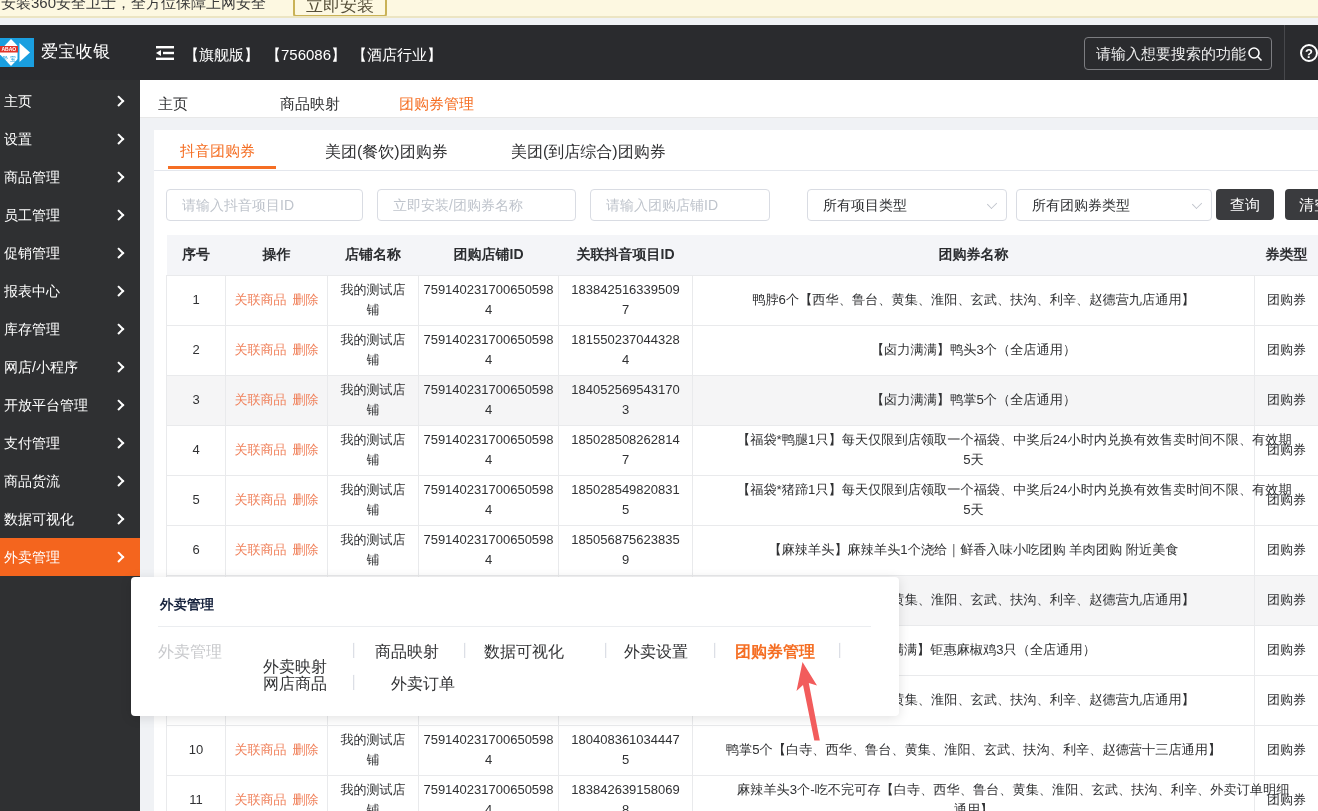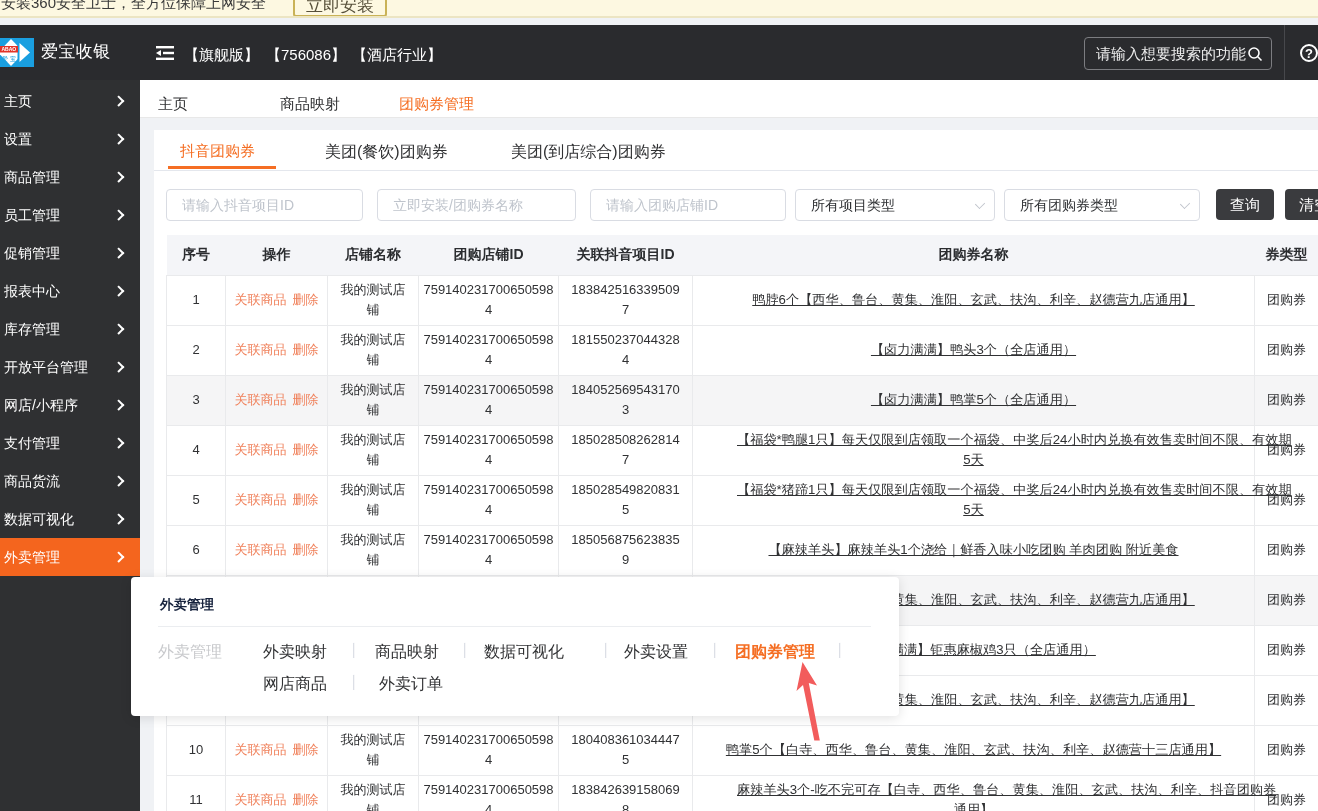--- a/index.html
+++ b/index.html
@@ -31,32 +31,32 @@
 #pagetabs span { position:absolute; top:15px; font-size:15px; color:#303133; }
 
 
 #card { left:154px; top:130px; width:1178px; height:700px; background:#fff; }
 #subtabs { left:0; top:0; width:1178px; height:41px; border-bottom:1px solid #e4e7ed; }
 #subtabs span { position:absolute; top:12px; font-size:16px; color:#303133; white-space:nowrap; }
 #subtabs .on { color:#f56e23; font-size:15px; }
 #underline { left:14px; top:36px; width:108px; height:3px; background:#f56e23; }
 
 .inp { top:59px; height:32px; border:1px solid #d9dce3; border-radius:4px; font-size:14px; color:#bfc4cc; line-height:30px; padding-left:15px; background:#fff; white-space:nowrap; }
-.sel { top:59px; height:32px; border:1px solid #d9dce3; border-radius:4px; font-size:14px; color:#2e3033; line-height:30px; padding-left:15px; background:#fff; white-space:nowrap; }
+.sel { top:59px; height:32px; border:1px solid #d9dce3; border-radius:4px; font-size:14px; color:#2e3033; line-height:30px; padding-left:15px; background:#fff; white-space:nowrap;margin-left:12px; }
 .sel .caret { position:absolute; right:10px; top:10px; width:8px; height:8px; border-left:1.5px solid #c0c4cc; border-bottom:1.5px solid #c0c4cc; transform:rotate(-45deg) scale(1,0.8); }
 .dbtn { top:59px; height:31px; background:#3a3b3e; border-radius:4px; color:#fff; font-size:15px; text-align:center; line-height:31px; }
 
 
 #tbl { left:12px; top:105px; border-collapse:collapse; table-layout:fixed; width:1152px; }
 #tbl th { height:40px; background:#f4f5f8; font-size:14px; color:#2b2d30; font-weight:bold; text-align:center; border-bottom:1px solid #e9eaec; padding:0; }
 #tbl td { height:50px; border-right:1px solid #e9eaec; border-bottom:1px solid #e9eaec; font-size:13px; color:#303133; text-align:center; vertical-align:middle; line-height:20px; padding:0 4px; }
 #tbl td:first-child { border-left:1px solid #e9eaec; }
 #tbl tr.g td { background:#f5f5f6; }
 #tbl .op { color:#f0805a; white-space:nowrap; }
-#tbl td.name { font-size:13.2px;text-decoration:underline; }
+#tbl td.name { font-size:13.2px; }
 #tbl .nw { white-space:nowrap; margin-left:-8px;padding-left:48px; }
 
 
 #popup { left:131px; top:577px; width:768px; height:139px; background:#fff; border-radius:4px; box-shadow:0 2px 12px rgba(0,0,0,0.12); }
 #popup .title { left:29px; top:18.5px; font-size:13.5px; font-weight:bold; color:#17233d; }
 #popup .sep { left:27px; top:49px; width:713px; height:1px; background:#ebedf0; }
 #popup span { position:absolute; font-size:16px; color:#303133; white-space:nowrap; }
 #popup .dim { color:#c8c9cc; }
 #popup .bar { color:#dcdfe6; }
 #popup .on { color:#f56e23; font-weight:bold; }
@@ -100,22 +100,22 @@
 </div>
 
 <div id="sidebar" class="abs">
   <div class="sitem">主页<i class="chev"></i></div>
   <div class="sitem">设置<i class="chev"></i></div>
   <div class="sitem">商品管理<i class="chev"></i></div>
   <div class="sitem">员工管理<i class="chev"></i></div>
   <div class="sitem">促销管理<i class="chev"></i></div>
   <div class="sitem">报表中心<i class="chev"></i></div>
   <div class="sitem">库存管理<i class="chev"></i></div>
+  <div class="sitem">网店/小程序<i class="chev"></i></div>
   <div class="sitem">开放平台管理<i class="chev"></i></div>
-  <div class="sitem">网店/小程序<i class="chev"></i></div>
   <div class="sitem">支付管理<i class="chev"></i></div>
   <div class="sitem">商品货流<i class="chev"></i></div>
   <div class="sitem">数据可视化<i class="chev"></i></div>
   <div class="sitem active">外卖管理<i class="chev"></i></div>
 </div>
 
 <div id="pagetabs" class="abs">
   <span style="left:18px">主页</span>
   <span style="left:140px">商品映射</span>
   <span style="left:259px;color:#f56e23">团购券管理</span>
@@ -123,21 +123,21 @@
 
 <div id="card" class="abs">
   <div id="subtabs" class="abs">
     <span class="on" style="left:26px">抖音团购券</span>
     <span style="left:171px">美团(餐饮)团购券</span>
     <span style="left:357px">美团(到店综合)团购券</span>
   </div>
   <div id="underline" class="abs"></div>
   <div class="inp abs" style="left:12px;width:197px">请输入抖音项目ID</div>
   <div class="inp abs" style="left:223px;width:199px">立即安装/团购券名称</div>
-  <div class="inp abs" style="left:436px;width:196px">请输入团购店铺ID</div>
+  <div class="inp abs" style="left:436px;width:180px">请输入团购店铺ID</div>
   <div class="sel abs" style="left:641px;width:200px">所有项目类型<i class="caret"></i></div>
   <div class="sel abs" style="left:850px;width:196px">所有团购券类型<i class="caret"></i></div>
   <div class="dbtn abs" style="left:1062px;width:58px">查询</div>
   <div class="dbtn abs" style="left:1131px;width:58px">清空</div>
 
   <table id="tbl" class="abs">
     <colgroup>
         <col style="width:59px">
         <col style="width:102px">
         <col style="width:91px">
@@ -245,41 +245,41 @@
           <td>180408361034447<br>5</td>
           <td class="name">鸭掌5个【白寺、西华、鲁台、黄集、淮阳、玄武、扶沟、利辛、赵德营十三店通用】</td>
           <td>团购券</td>
         </tr>
     <tr>
           <td>11</td>
           <td class="op">关联商品<i style="display:inline-block;width:6px"></i>删除</td>
           <td>我的测试店<br>铺</td>
           <td>759140231700650598<br>4</td>
           <td>183842639158069<br>8</td>
-          <td class="name"><span class="nw">麻辣羊头3个-吃不完可存【白寺、西华、鲁台、黄集、淮阳、玄武、扶沟、利辛、抖音团购券</span><br>通用】</td>
+          <td class="name"><span class="nw">麻辣羊头3个-吃不完可存【白寺、西华、鲁台、黄集、淮阳、玄武、扶沟、利辛、外卖订单明细</span><br>通用】</td>
           <td>团购券</td>
         </tr>
   </tbody>
     </table>
 </div>
 
 <div id="popup" class="abs">
   <div class="title abs">外卖管理</div>
   <div class="sep abs"></div>
   <span class="dim" style="left:27px;top:65px">外卖管理</span>
-  <span style="left:132px;top:65px">外卖映射</span>
+  <span style="left:132px;top:80px">外卖映射</span>
   <span class="bar" style="left:215px;top:64px">丨</span>
   <span style="left:244px;top:65px">商品映射</span>
   <span class="bar" style="left:326px;top:64px">丨</span>
   <span style="left:353px;top:65px">数据可视化</span>
   <span class="bar" style="left:467px;top:64px">丨</span>
   <span style="left:493px;top:65px">外卖设置</span>
   <span class="bar" style="left:576px;top:64px">丨</span>
   <span class="on" style="left:604px;top:65px">团购券管理</span>
   <span class="bar" style="left:701px;top:64px">丨</span>
   <span style="left:132px;top:97px">网店商品</span>
   <span class="bar" style="left:215px;top:96px">丨</span>
-  <span style="left:248px;top:97px">外卖订单</span>
+  <span style="left:260px;top:97px">外卖订单</span>
 </div>
 
 <svg class="abs" style="left:779px;top:650px" width="46" height="95" viewBox="0 0 46 95">
   <path d="M23.5 12 L17.5 41 L24 35 L35.3 90.5 L40.8 90.5 L29.8 33 L38 35.5 Z" fill="#f25c5c"></path>
 </svg>
 
 </body></html>

